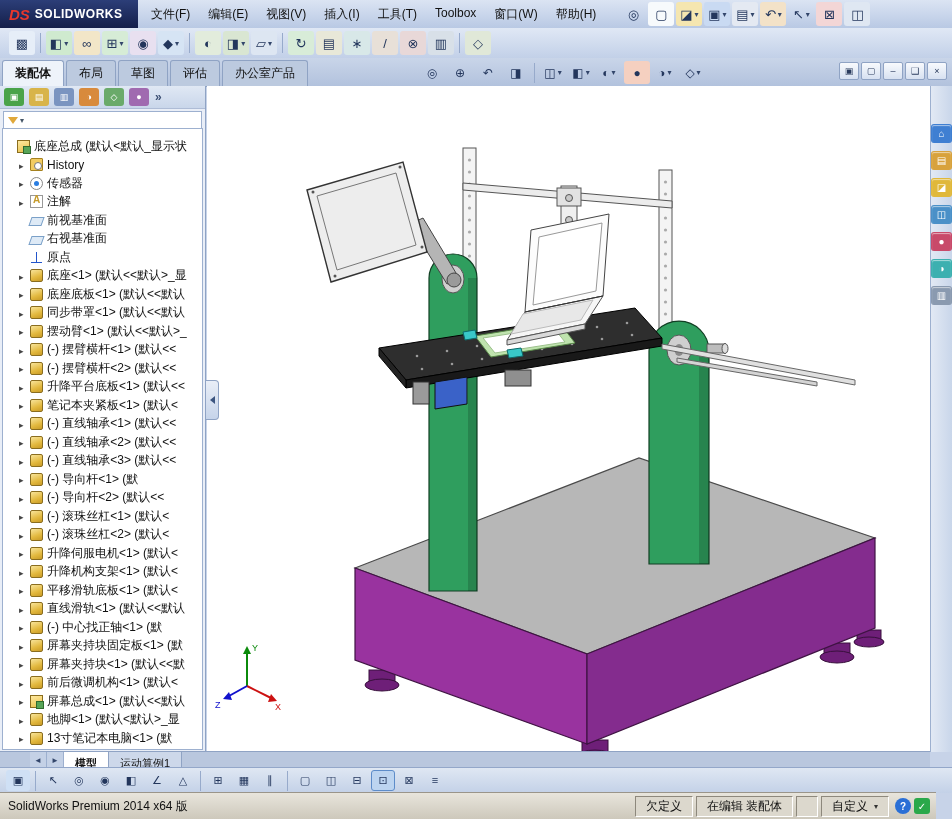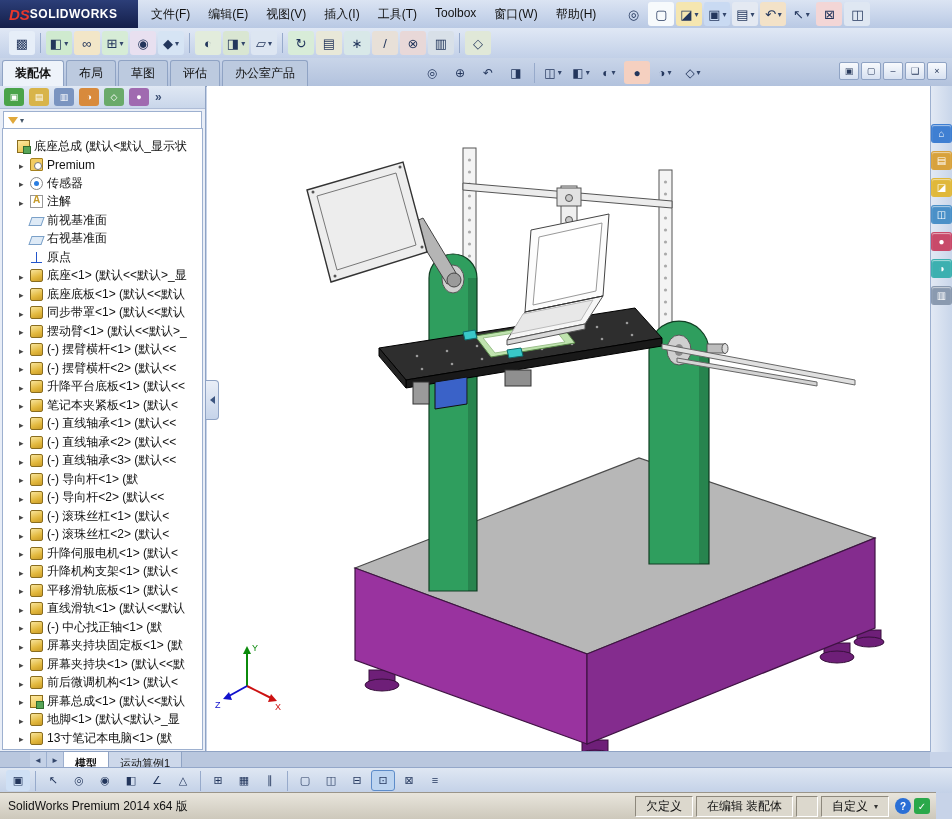--- a/index.html
+++ b/index.html
@@ -4,21 +4,21 @@
 <style>
   html,body{margin:0;padding:0;}
   .app{position:relative;width:952px;height:819px;overflow:hidden;background:#c7d3e8;
        font-family:"Liberation Sans","DejaVu Sans",sans-serif;font-size:12px;color:#111;
        user-select:none;}
   
   .titlebar{position:absolute;top:0;left:0;right:0;height:28px;
     background:linear-gradient(#dbe4f3,#b9c9e4);border-bottom:1px solid #93a7c9;
     display:flex;align-items:center;}
   .logo{width:138px;height:28px;background:linear-gradient(180deg,#2c3e78,#141f4a);
-    color:#fff;display:flex;align-items:center;padding-left:9px;box-sizing:border-box;}
+    color:#fff;display:flex;align-items:center;gap:5px;padding-left:9px;box-sizing:border-box;}
   .logo .ds{color:#e8372c;font-style:italic;font-weight:bold;font-size:15px;}
   .logo .sw{font-weight:bold;font-size:12px;letter-spacing:.5px;}
   .menu{display:flex;margin-left:4px;}
   .menu-item{padding:5px 9px;cursor:default;}
   
   .tbi{height:22px;min-width:22px;border-radius:3px;display:flex;align-items:center;
     justify-content:center;margin:0 1px;font-size:13px;color:#23365c;background:var(--c,transparent);
     border:1px solid rgba(255,255,255,0);position:relative;padding:0 1px;}
   .tbi .glyph{line-height:1;}
   .tbi.dd::after{content:"▾";font-size:8px;color:#33466b;margin-left:2px;}
@@ -318,21 +318,21 @@
     <div class="tree" data-name="feature-tree">
       <div class="tree-row tree-root ic-asm" data-name="tree-root-item">
         <span class="tw hiddenarrow" data-name="expand-arrow-icon"></span>
         <span class="ticon" data-name="assembly-icon"></span>
         <span class="tlabel" data-name="tree-root-label">底座总成 (默认&lt;默认_显示状</span>
       </div>
       <div data-name="tree-items">
           <div class="tree-row ic-history" data-name="tree-item">
     <span class="tw" data-name="expand-arrow-icon"></span>
     <span class="ticon" data-name="tree-item-icon"></span>
-    <span class="tlabel" data-name="tree-item-label">Premium</span>
+    <span class="tlabel" data-name="tree-item-label">History</span>
   </div>
           <div class="tree-row ic-sensor" data-name="tree-item">
     <span class="tw" data-name="expand-arrow-icon"></span>
     <span class="ticon" data-name="tree-item-icon"></span>
     <span class="tlabel" data-name="tree-item-label">传感器</span>
   </div>
           <div class="tree-row ic-annotation" data-name="tree-item">
     <span class="tw" data-name="expand-arrow-icon"></span>
     <span class="ticon" data-name="tree-item-icon"></span>
     <span class="tlabel" data-name="tree-item-label">注解</span>

